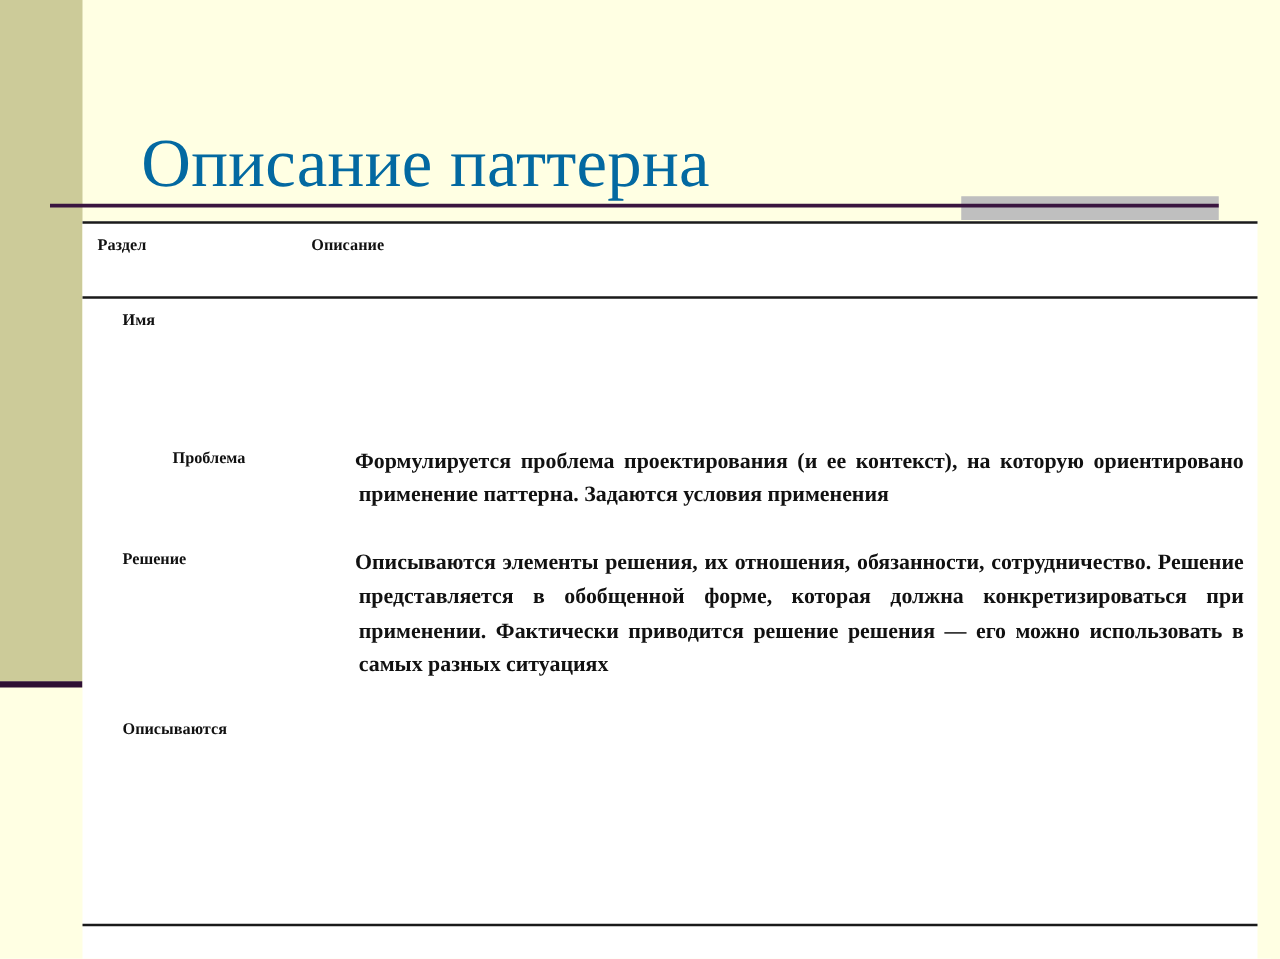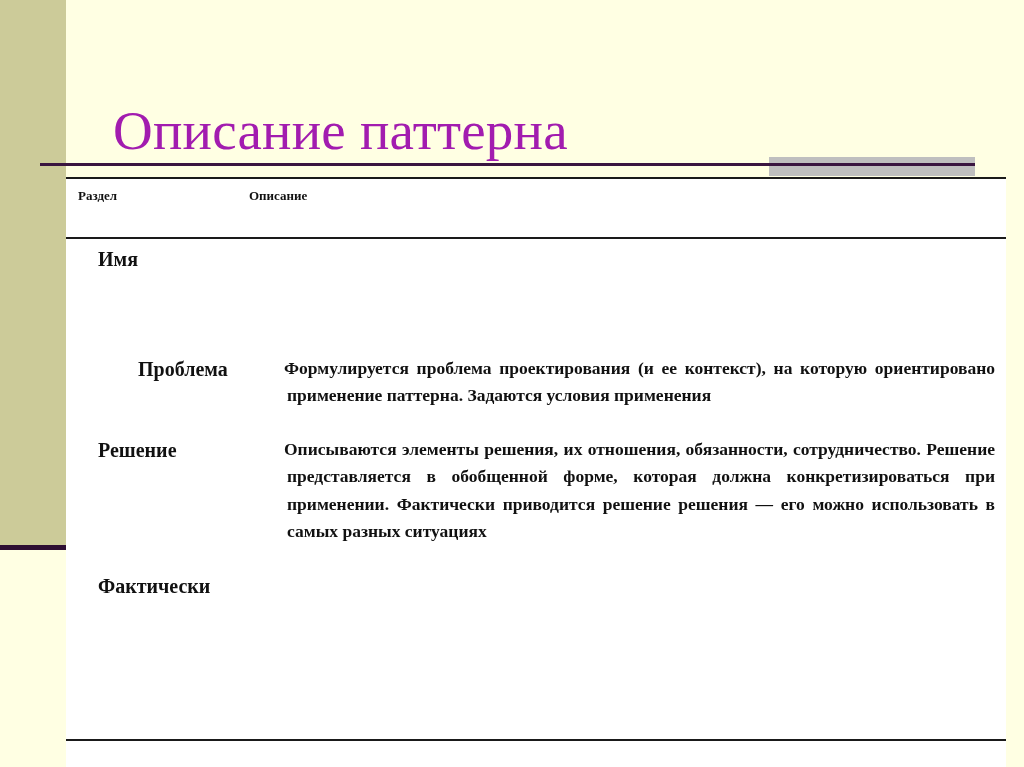--- a/index.html
+++ b/index.html
@@ -11,21 +11,21 @@
   .side-band {
     position:absolute; left:0; top:0; width:66px; height:545px;
     background:#cccb99;
   }
   .side-band-line {
     position:absolute; left:0; top:545px; width:66px; height:5px;
     background:#2e0f33;
   }
   .title {
     position:absolute; left:113px; top:62px;
-    font-size:55px; color:#a21caf; font-weight:normal;
+    font-size:55px; color:#0369a1; font-weight:normal;
     white-space:nowrap; letter-spacing:0.2px;
   }
   .gray-block {
     position:absolute; left:769px; top:157px; width:206px; height:19px;
     background:#bfbfbf;
   }
   .title-rule {
     position:absolute; left:40px; top:163px; width:935px; height:3px;
     background:#3a1540;
   }
@@ -33,21 +33,21 @@
     position:absolute; left:66px; top:177px; width:940px; height:668px;
     background:#ffffff;
   }
   .rule {
     position:absolute; left:0; width:940px; height:2px; background:#1a1a1a;
   }
   .hdr {
     position:absolute; top:11px; font-weight:bold; font-size:13px; color:#111;
   }
   .row-label {
-    position:absolute; left:32px; font-weight:bold; font-size:20px; color:#111;
+    position:absolute; left:32px; font-weight:bold; font-size:13px; color:#111;
     white-space:nowrap;
   }
   .desc {
     position:absolute; left:218px; width:711px;
     font-weight:bold; font-size:17.5px; line-height:27.3px; color:#111;
     text-align:justify;
     font-family:"Liberation Serif", serif;
     font-stretch:condensed;
   }
   .desc p { margin:0; text-indent:-3px; padding-left:3px; }
@@ -76,16 +76,16 @@
   <div class="row-label" style="top:181px;margin-left:40px;">Проблема</div>
   <div class="desc" style="top:178px;">
     <p>Формулируется проблема проектирования (и ее контекст), на которую ориентировано применение паттерна. Задаются условия применения</p>
   </div>
 
   <div class="row-label" style="top:262px;">Решение</div>
   <div class="desc" style="top:259px;">
     <p>Описываются элементы решения, их отношения, обязанности, сотрудничество. Решение представляется в обобщенной форме, которая должна конкретизироваться при применении. Фактически приводится решение решения — его можно использовать в самых разных ситуациях</p>
   </div>
 
-  <div class="row-label" style="top:398px;">Фактически</div>
+  <div class="row-label" style="top:398px;">Описываются</div>
 
   <div class="rule" style="top:562px;"></div>
 </div>
 
 </body></html>

